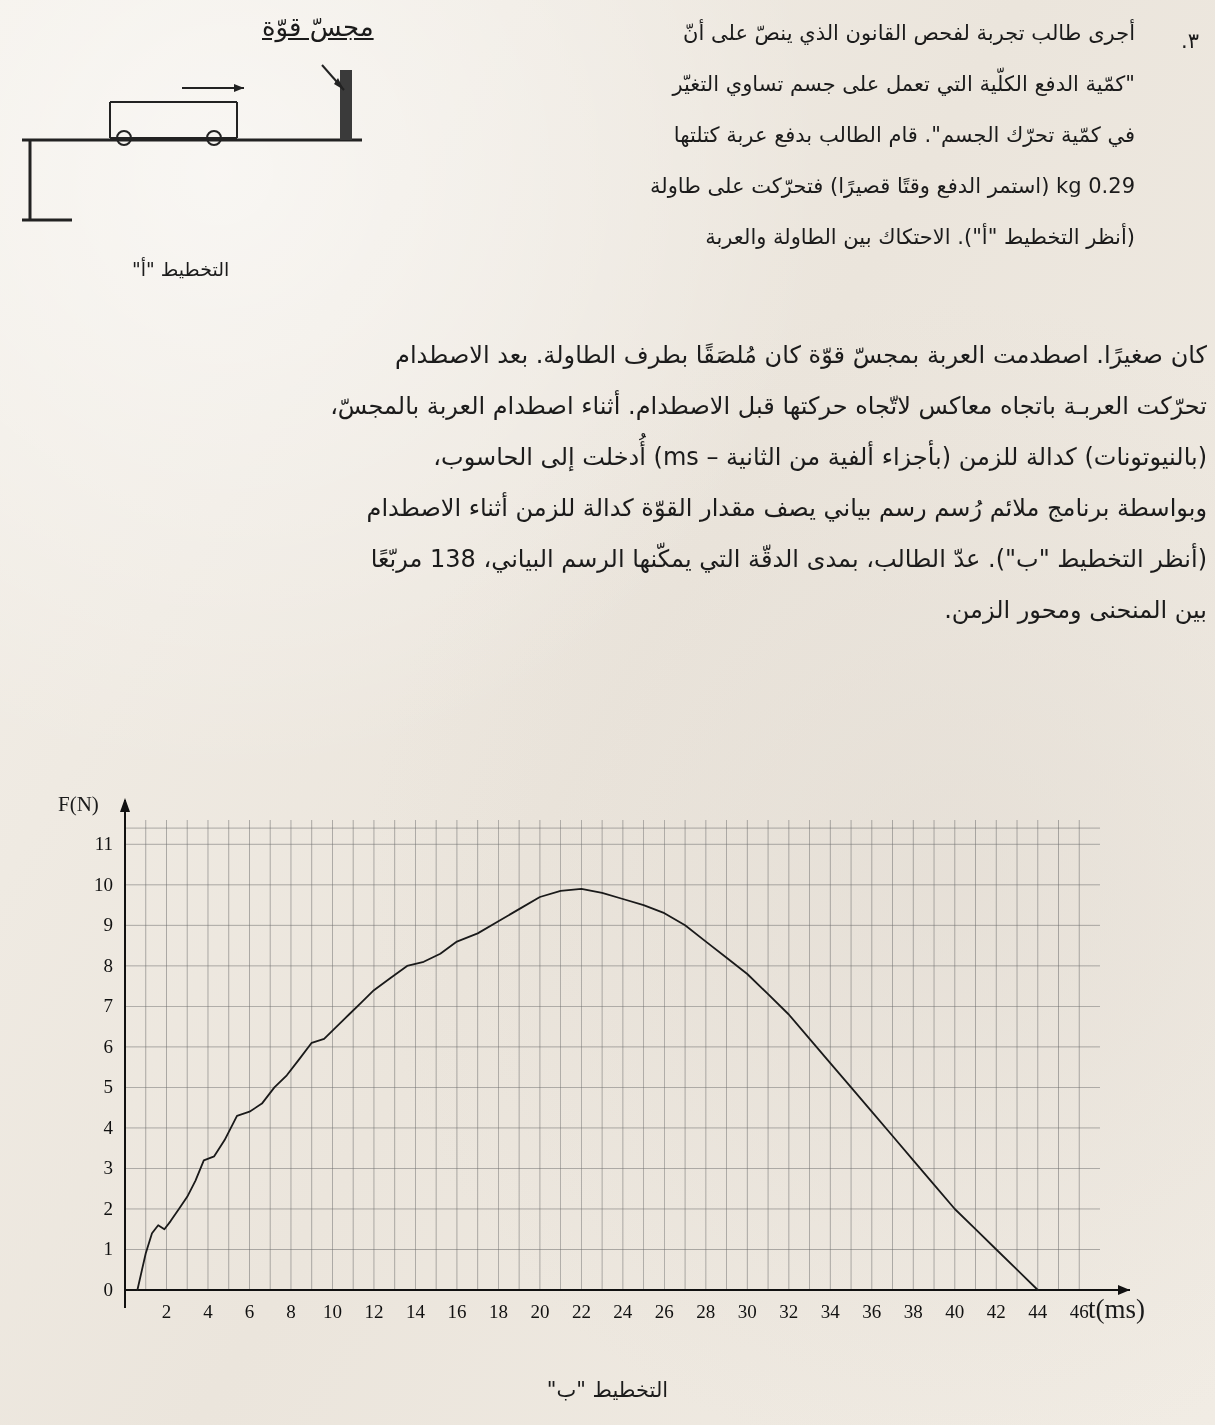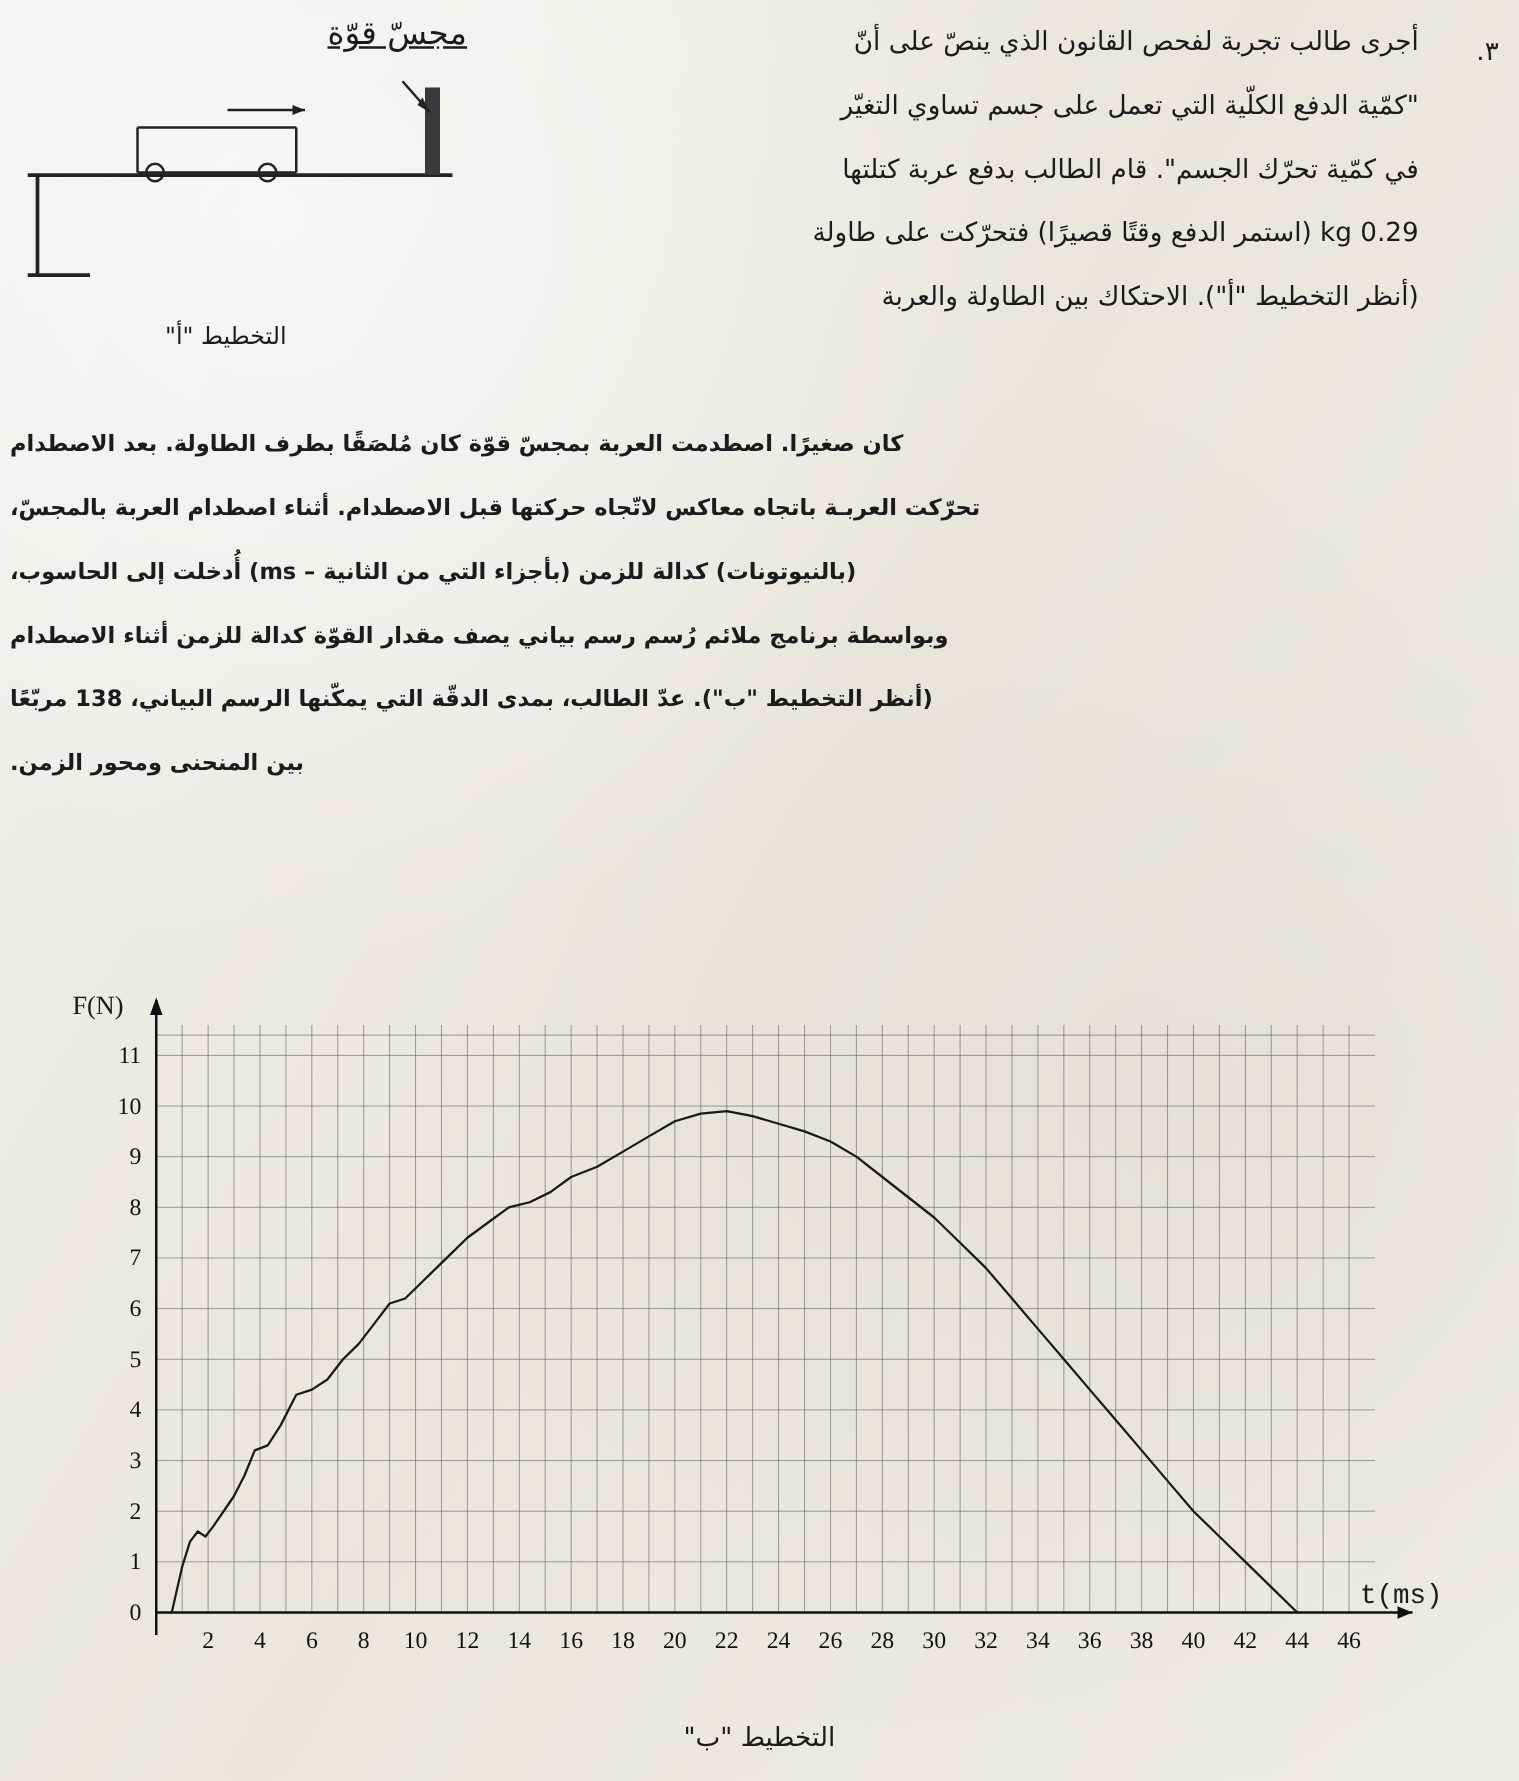--- a/index.html
+++ b/index.html
@@ -40,24 +40,23 @@
   #question-block .q-body{
     margin-right:72px;
   }
   .para-line{white-space:normal;}
 
   
   #wide-text{
     position:absolute;
     top:330px;right:8px;left:8px;
     direction:rtl;
-    text-align:left;
-    font-size:18px;
+    text-align:right;
+    font-size:24px;
     line-height:51px;
-    font-weight:bold;
   }
 
   
   #apparatus{
     position:absolute;
     top:10px;left:22px;
     width:380px;height:220px;
   }
   #apparatus .label-force-sensor{
     position:absolute;top:2px;left:240px;
@@ -72,22 +71,22 @@
   #graph-area{
     position:absolute;
     left:40px;top:790px;
     width:1140px;height:560px;text-align:right;
   }
   .axis-label-y{
     position:absolute;left:18px;top:2px;
     font-size:21px;font-family:"Liberation Serif", serif;
   }
   .axis-label-x{
-    position:absolute;left:1048px;top:474px;
-    font-size:22px;font-family:Liberation Mono, monospace;
+    position:absolute;left:1048px;top:504px;
+    font-size:27px;font-family:Liberation Serif, serif;
   }
   .caption-b{
     position:absolute;
     left:0;right:0;top:1378px;
     text-align:center;
     font-size:21px;
     direction:rtl;
   }
   svg{display:block;}
 </style>
@@ -131,21 +130,21 @@
     <div class="para-line">"كمّية الدفع الكلّية التي تعمل على جسم تساوي التغيّر</div>
     <div class="para-line">في كمّية تحرّك الجسم".  قام الطالب بدفع عربة كتلتها</div>
     <div class="para-line">0.29 kg  (استمر الدفع وقتًا قصيرًا) فتحرّكت على طاولة</div>
     <div class="para-line">(أنظر التخطيط "أ"). الاحتكاك بين الطاولة والعربة</div>
   </div>
 </div>
 
 <div id="wide-text">
   <div class="para-line">كان صغيرًا. اصطدمت العربة بمجسّ قوّة كان مُلصَقًا بطرف الطاولة.  بعد الاصطدام</div>
   <div class="para-line">تحرّكت العربـة باتجاه معاكس لاتّجاه حركتها قبل الاصطدام. أثناء اصطدام العربة بالمجسّ،</div>
-  <div class="para-line">(بالنيوتونات) كدالة للزمن (بأجزاء التي من الثانية – ms)  أُدخلت إلى الحاسوب،</div>
+  <div class="para-line">(بالنيوتونات) كدالة للزمن (بأجزاء ألفية من الثانية – ms)  أُدخلت إلى الحاسوب،</div>
   <div class="para-line">وبواسطة برنامج ملائم رُسم رسم بياني يصف مقدار القوّة كدالة للزمن أثناء الاصطدام</div>
   <div class="para-line">(أنظر التخطيط "ب").  عدّ الطالب، بمدى الدقّة التي يمكّنها الرسم البياني،  138 مربّعًا</div>
   <div class="para-line">بين المنحنى ومحور الزمن.</div>
 </div>
 
 <div id="graph-area">
   <div class="axis-label-y">F(N)</div>
   <div class="axis-label-x">t(ms)</div>
   <svg id="chart-svg" width="1140" height="560" viewBox="0 0 1140 560">
       <line x1="105.74468085106383" y1="30" x2="105.74468085106383" y2="500" stroke="#6b6b6b" stroke-width="0.7" opacity="0.75"></line>

